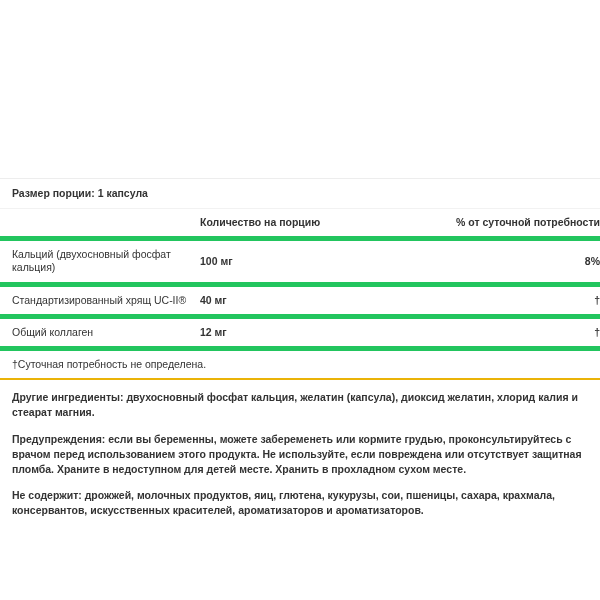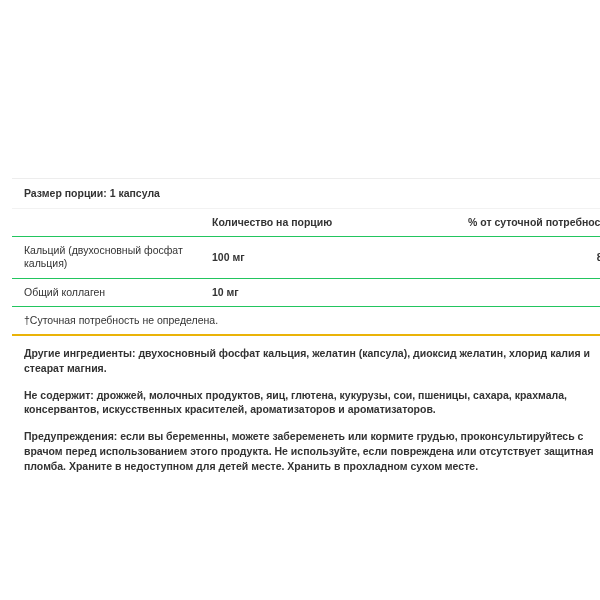--- a/index.html
+++ b/index.html
@@ -19,38 +19,38 @@
 
   .page {
     position: relative;
     width: 600px;
     height: 600px;
     box-sizing: border-box;
   }
 
   .content {
     position: absolute;
-    left: 12px;
+    left: 0;
     top: 178px;
     width: 476px;
   }
 
   
   .facts-table {
     width: 600px;
     border-collapse: collapse;
     table-layout: fixed;
     font-size: 10.5px;
     line-height: 1.25;
   }
 
   .facts-table td {
     padding: 7px 0 7px 0;
     vertical-align: middle;
-    border-bottom: 1px solid #22c55e;
+    border-bottom: 5px solid #22c55e;
   }
 
   .facts-table tr.serving-row td {
     border-top: 1px solid #ededed;
     border-bottom: 1px solid #f2f2f2;
     padding-top: 8px;
     padding-bottom: 8px;
   }
 
   .facts-table tr.footnote-row td {
@@ -111,33 +111,38 @@
           <td class="col-amount head-label">Количество на порцию</td>
           <td class="col-dv head-label">% от суточной потребности</td>
         </tr>
 
         <tr>
           <td class="col-name item-name">Кальций (двухосновный фосфат кальция)</td>
           <td class="col-amount amount-val">100 мг</td>
           <td class="col-dv dv-val">8%</td>
         </tr>
 
+        <tr>
+          <td class="col-name item-name">Стандартизированный хрящ UC-II®</td>
+          <td class="col-amount amount-val">40 мг</td>
+          <td class="col-dv dv-val dagger">†</td>
+        </tr>
 
         <tr>
           <td class="col-name item-name">Общий коллаген</td>
-          <td class="col-amount amount-val">10 мг</td>
+          <td class="col-amount amount-val">12 мг</td>
           <td class="col-dv dv-val dagger">†</td>
         </tr>
 
         <tr class="footnote-row">
           <td class="footnote-text" colspan="3">†Суточная потребность не определена.</td>
         </tr>
       </tbody>
     </table>
 
     <div class="paragraphs">
       <p>Другие ингредиенты: двухосновный фосфат кальция, желатин (капсула), диоксид желатин, хлорид калия и стеарат магния.</p>
+      <p>Предупреждения: если вы беременны, можете забеременеть или кормите грудью, проконсультируйтесь с врачом перед использованием этого продукта. Не используйте, если повреждена или отсутствует защитная пломба. Храните в недоступном для детей месте. Хранить в прохладном сухом месте.</p>
       <p>Не содержит: дрожжей, молочных продуктов, яиц, глютена, кукурузы, сои, пшеницы, сахара, крахмала, консервантов, искусственных красителей, ароматизаторов и ароматизаторов.</p>
-      <p>Предупреждения: если вы беременны, можете забеременеть или кормите грудью, проконсультируйтесь с врачом перед использованием этого продукта. Не используйте, если повреждена или отсутствует защитная пломба. Храните в недоступном для детей месте. Хранить в прохладном сухом месте.</p>
     </div>
 
   </div>
 </div>
 
 </body></html>

